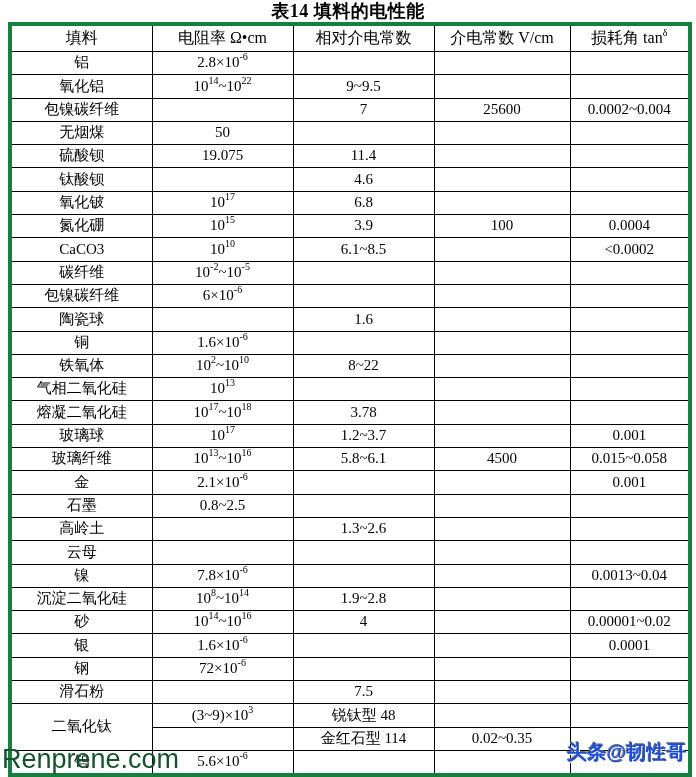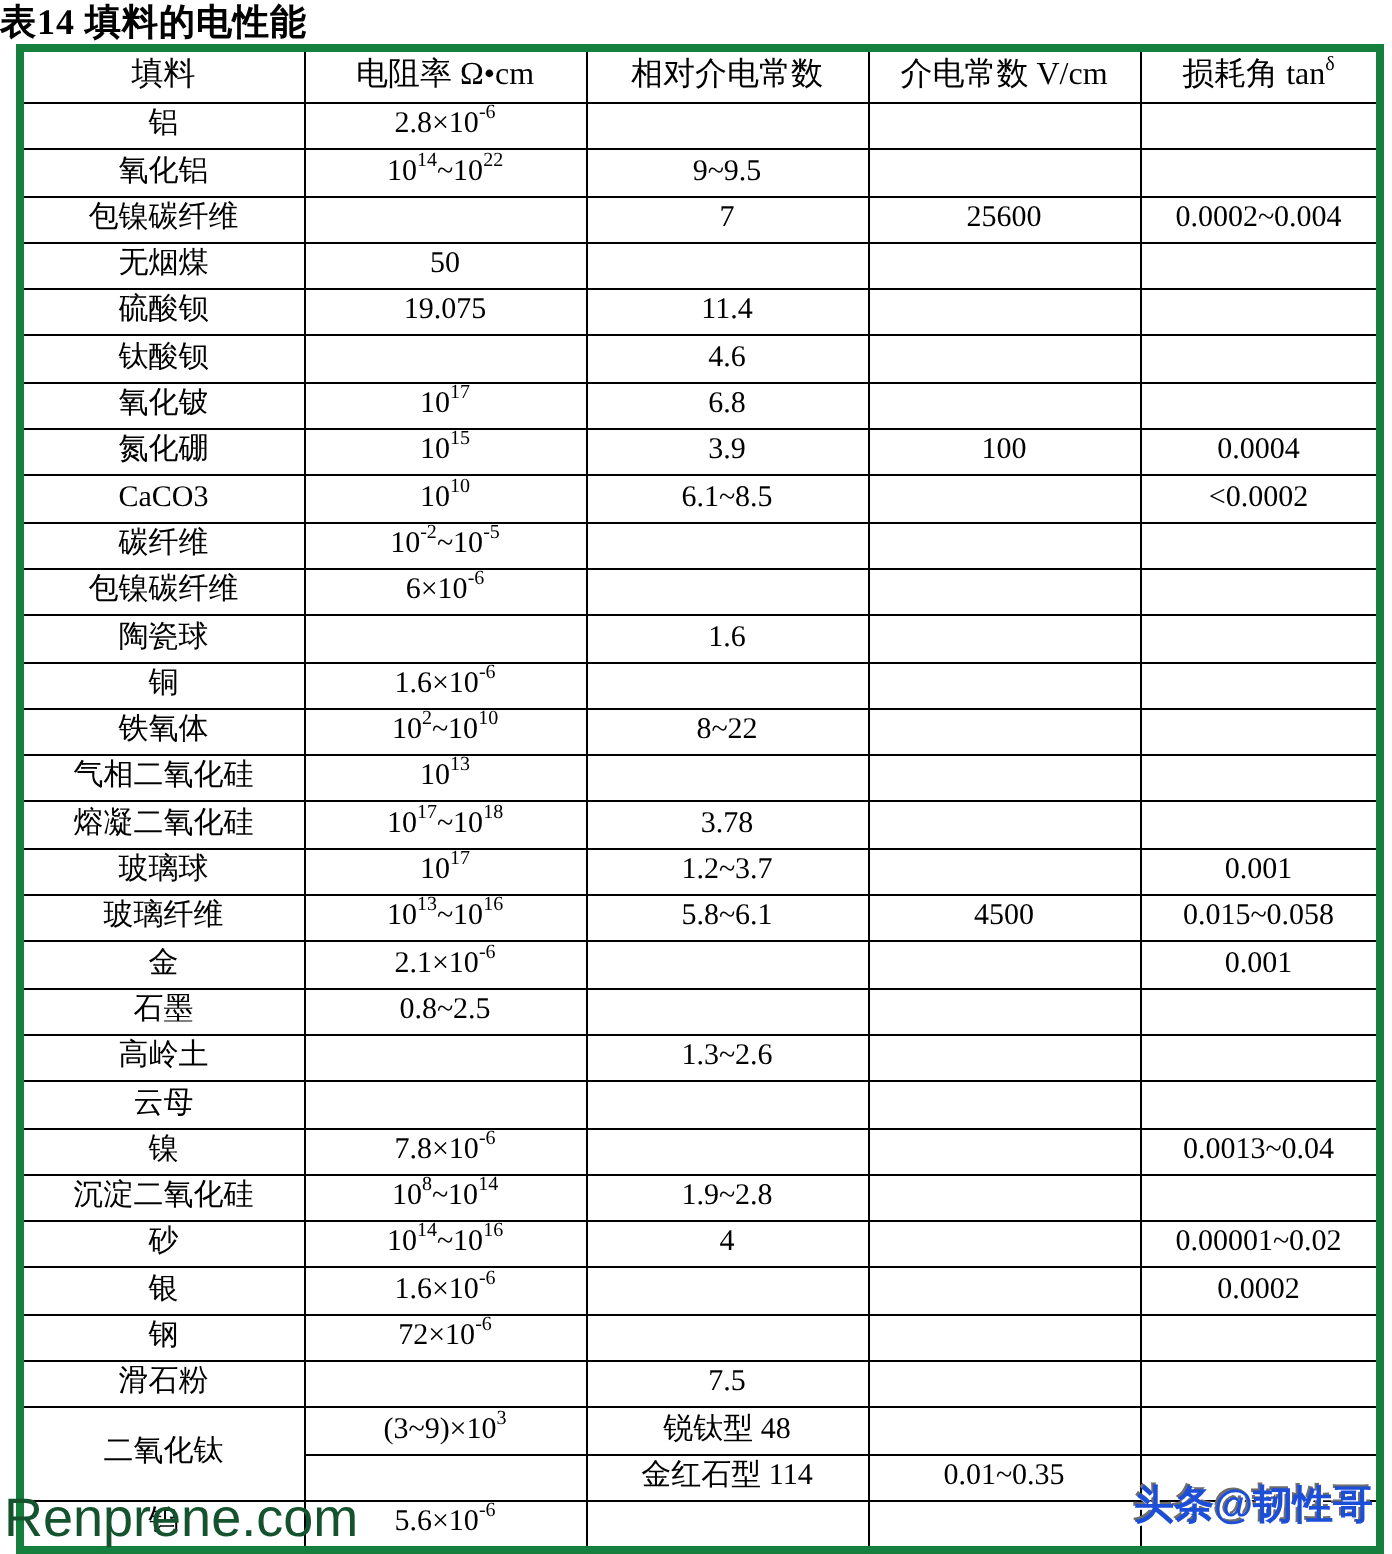--- a/index.html
+++ b/index.html
@@ -2,21 +2,21 @@
 <html><head>
 <meta charset="utf-8">
 <style>
   html,body{margin:0;padding:0;}
   body{
     width:696px;height:777px;position:relative;background:#ffffff;color:#000;
     font-family:"Liberation Serif","DejaVu Serif",serif;
     overflow:hidden;
   }
   .title{
-    height:38px;line-height:22px;text-align:left;
+    height:38px;line-height:22px;text-align:center;
     font-size:18px;font-weight:700;letter-spacing:.5px;
   }
   table{
     position:absolute;left:8px;top:22px;width:680px;
     border-collapse:collapse;table-layout:fixed;
     border:4px solid #15803d;
   }
   th,td{
     border:1px solid #000;text-align:center;vertical-align:middle;
     font-size:15px;padding:0;height:22.3px;line-height:1.05;
@@ -232,21 +232,21 @@
         <td>10<sup>14</sup>~10<sup>16</sup></td>
         <td>4</td>
         <td></td>
         <td>0.00001~0.02</td>
       </tr>
       <tr>
         <td>银</td>
         <td>1.6×10<sup>-6</sup></td>
         <td></td>
         <td></td>
-        <td>0.0002</td>
+        <td>0.0001</td>
       </tr>
       <tr>
         <td>钢</td>
         <td>72×10<sup>-6</sup></td>
         <td></td>
         <td></td>
         <td></td>
       </tr>
       <tr>
         <td>滑石粉</td>
@@ -258,21 +258,21 @@
       <tr>
         <td rowspan="2">二氧化钛</td>
         <td>(3~9)×10<sup>3</sup></td>
         <td>锐钛型 48</td>
         <td></td>
         <td></td>
       </tr>
       <tr>
         <td></td>
         <td>金红石型 114</td>
-        <td>0.01~0.35</td>
+        <td>0.02~0.35</td>
         <td></td>
       </tr>
       <tr>
         <td>钨</td>
         <td>5.6×10<sup>-6</sup></td>
         <td></td>
         <td></td>
         <td></td>
       </tr>
     </tbody>

